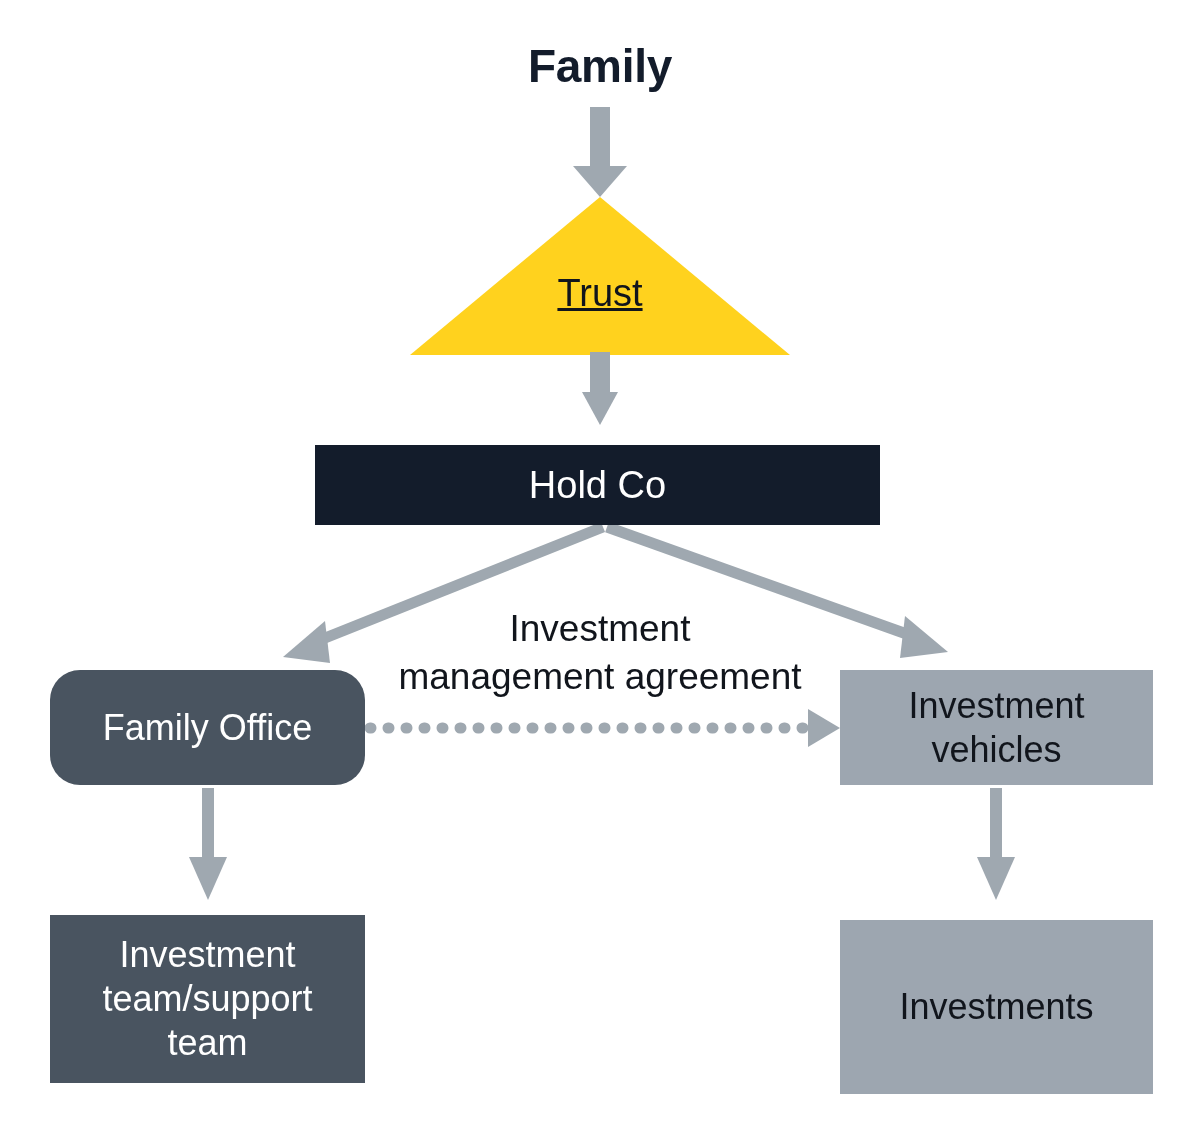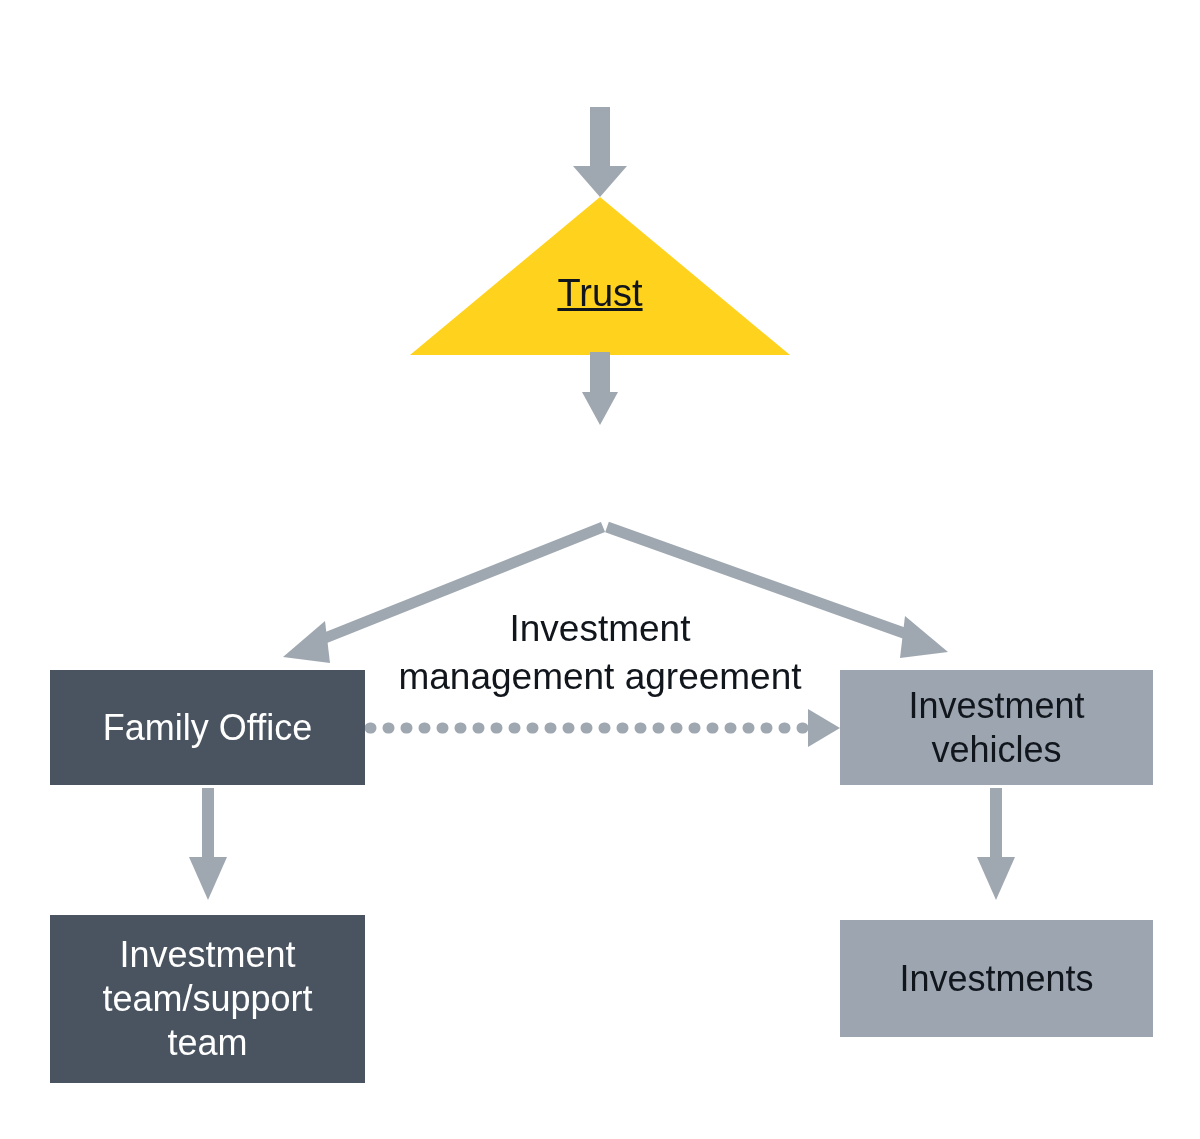--- a/index.html
+++ b/index.html
@@ -69,20 +69,21 @@
   }
   
   #node-family-office {
     left: 50px;
     top: 670px;
     width: 315px;
     height: 115px;
     background: #495460;
     color: #ffffff;
     font-size: 36px;
+    border-radius: 30px;
   }
   
   #node-investment-vehicles {
     left: 840px;
     top: 670px;
     width: 313px;
     height: 115px;
     background: #9da6b0;
     color: #11151c;
     font-size: 36px;
@@ -95,21 +96,21 @@
     height: 168px;
     background: #495460;
     color: #ffffff;
     font-size: 36px;
   }
   
   #node-investments {
     left: 840px;
     top: 920px;
     width: 313px;
-    height: 117px;
+    height: 174px;
     background: #9da6b0;
     color: #11151c;
     font-size: 36px;
   }
   
   #edge-label-ima {
     position: absolute;
     left: 330px;
     top: 605px;
     width: 540px;
@@ -171,25 +172,31 @@
     </g>
 
     
     <g>
       <rect x="990" y="788" width="12" height="78" fill="#9fa8b0"></rect>
       <polygon points="977,857 1015,857 996,900" fill="#9fa8b0"></polygon>
     </g>
 
   </svg>
 
+  <div class="node" id="node-family">
+    <span class="node-text">Family</span>
+  </div>
 
   <div class="node" id="node-trust-label">
     <span class="node-text">Trust</span>
   </div>
 
+  <div class="node" id="node-holdco">
+    <span class="node-text">Hold Co</span>
+  </div>
 
   <div id="edge-label-ima">
     <span class="node-text">Investment
 management agreement</span>
   </div>
 
   <div class="node" id="node-family-office">
     <span class="node-text">Family Office</span>
   </div>
 

